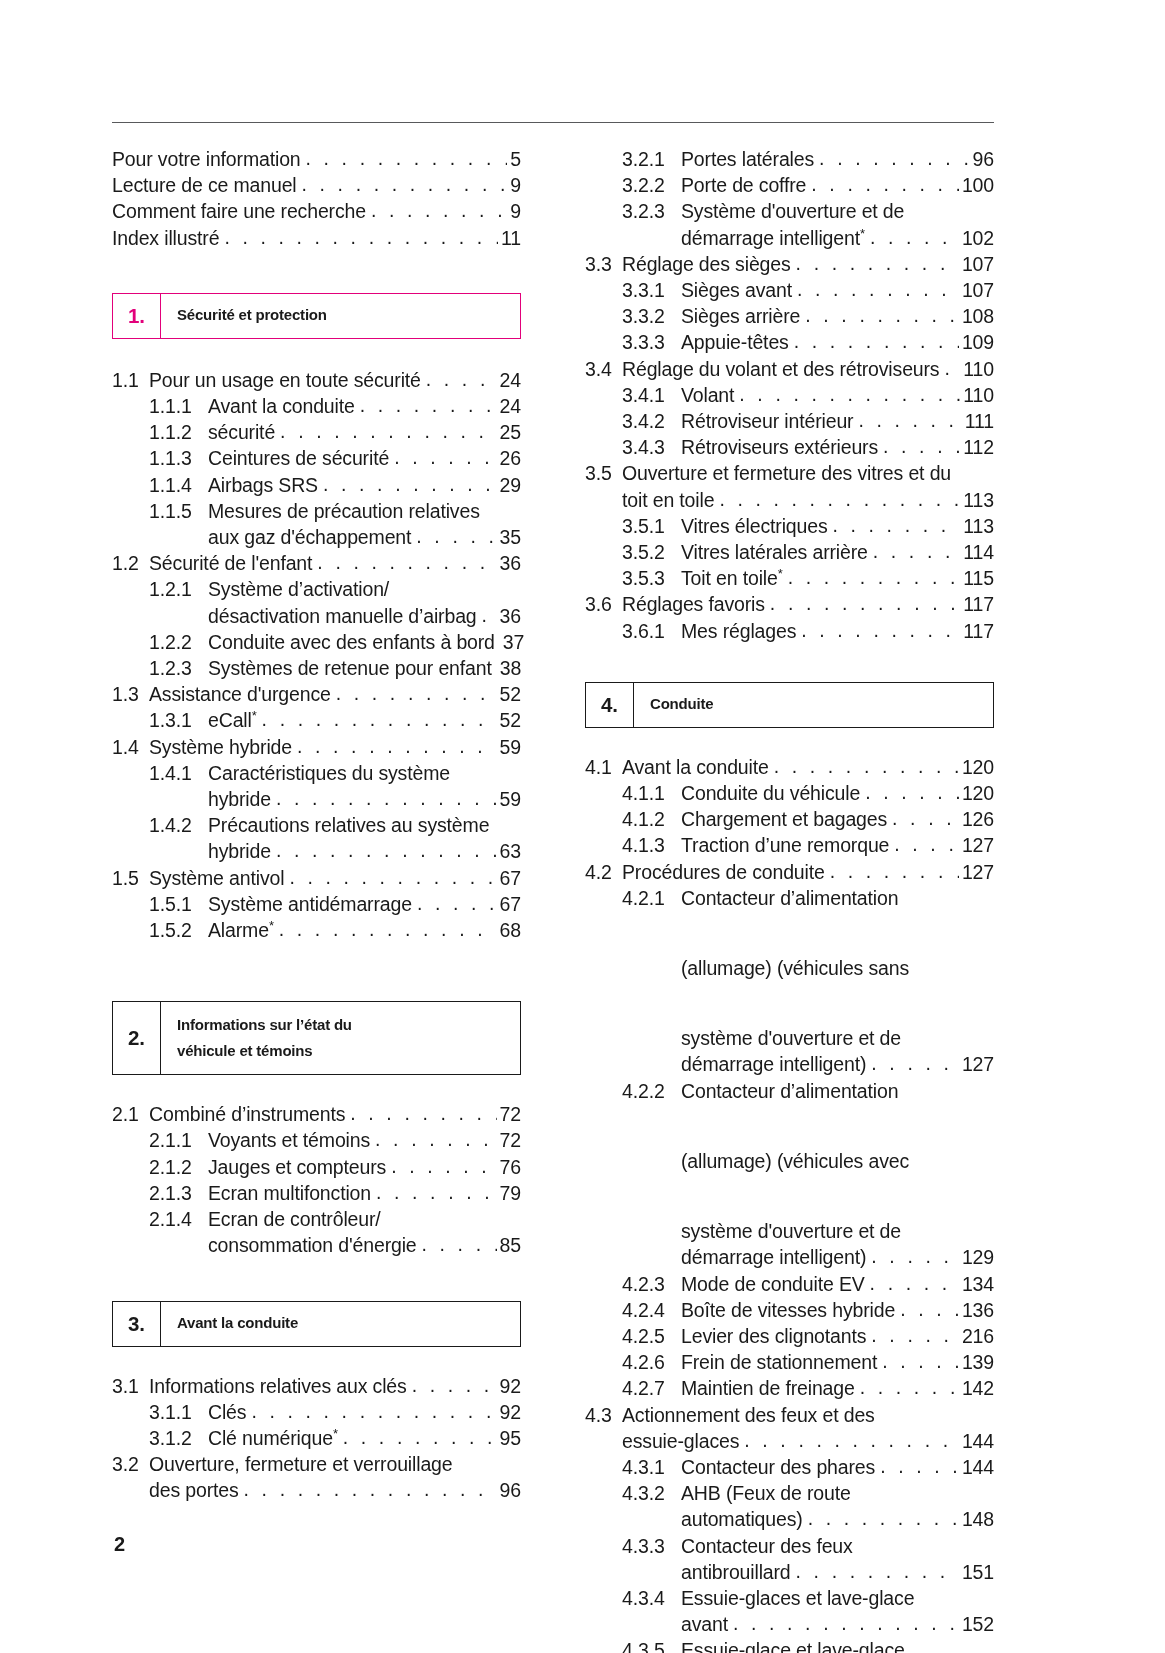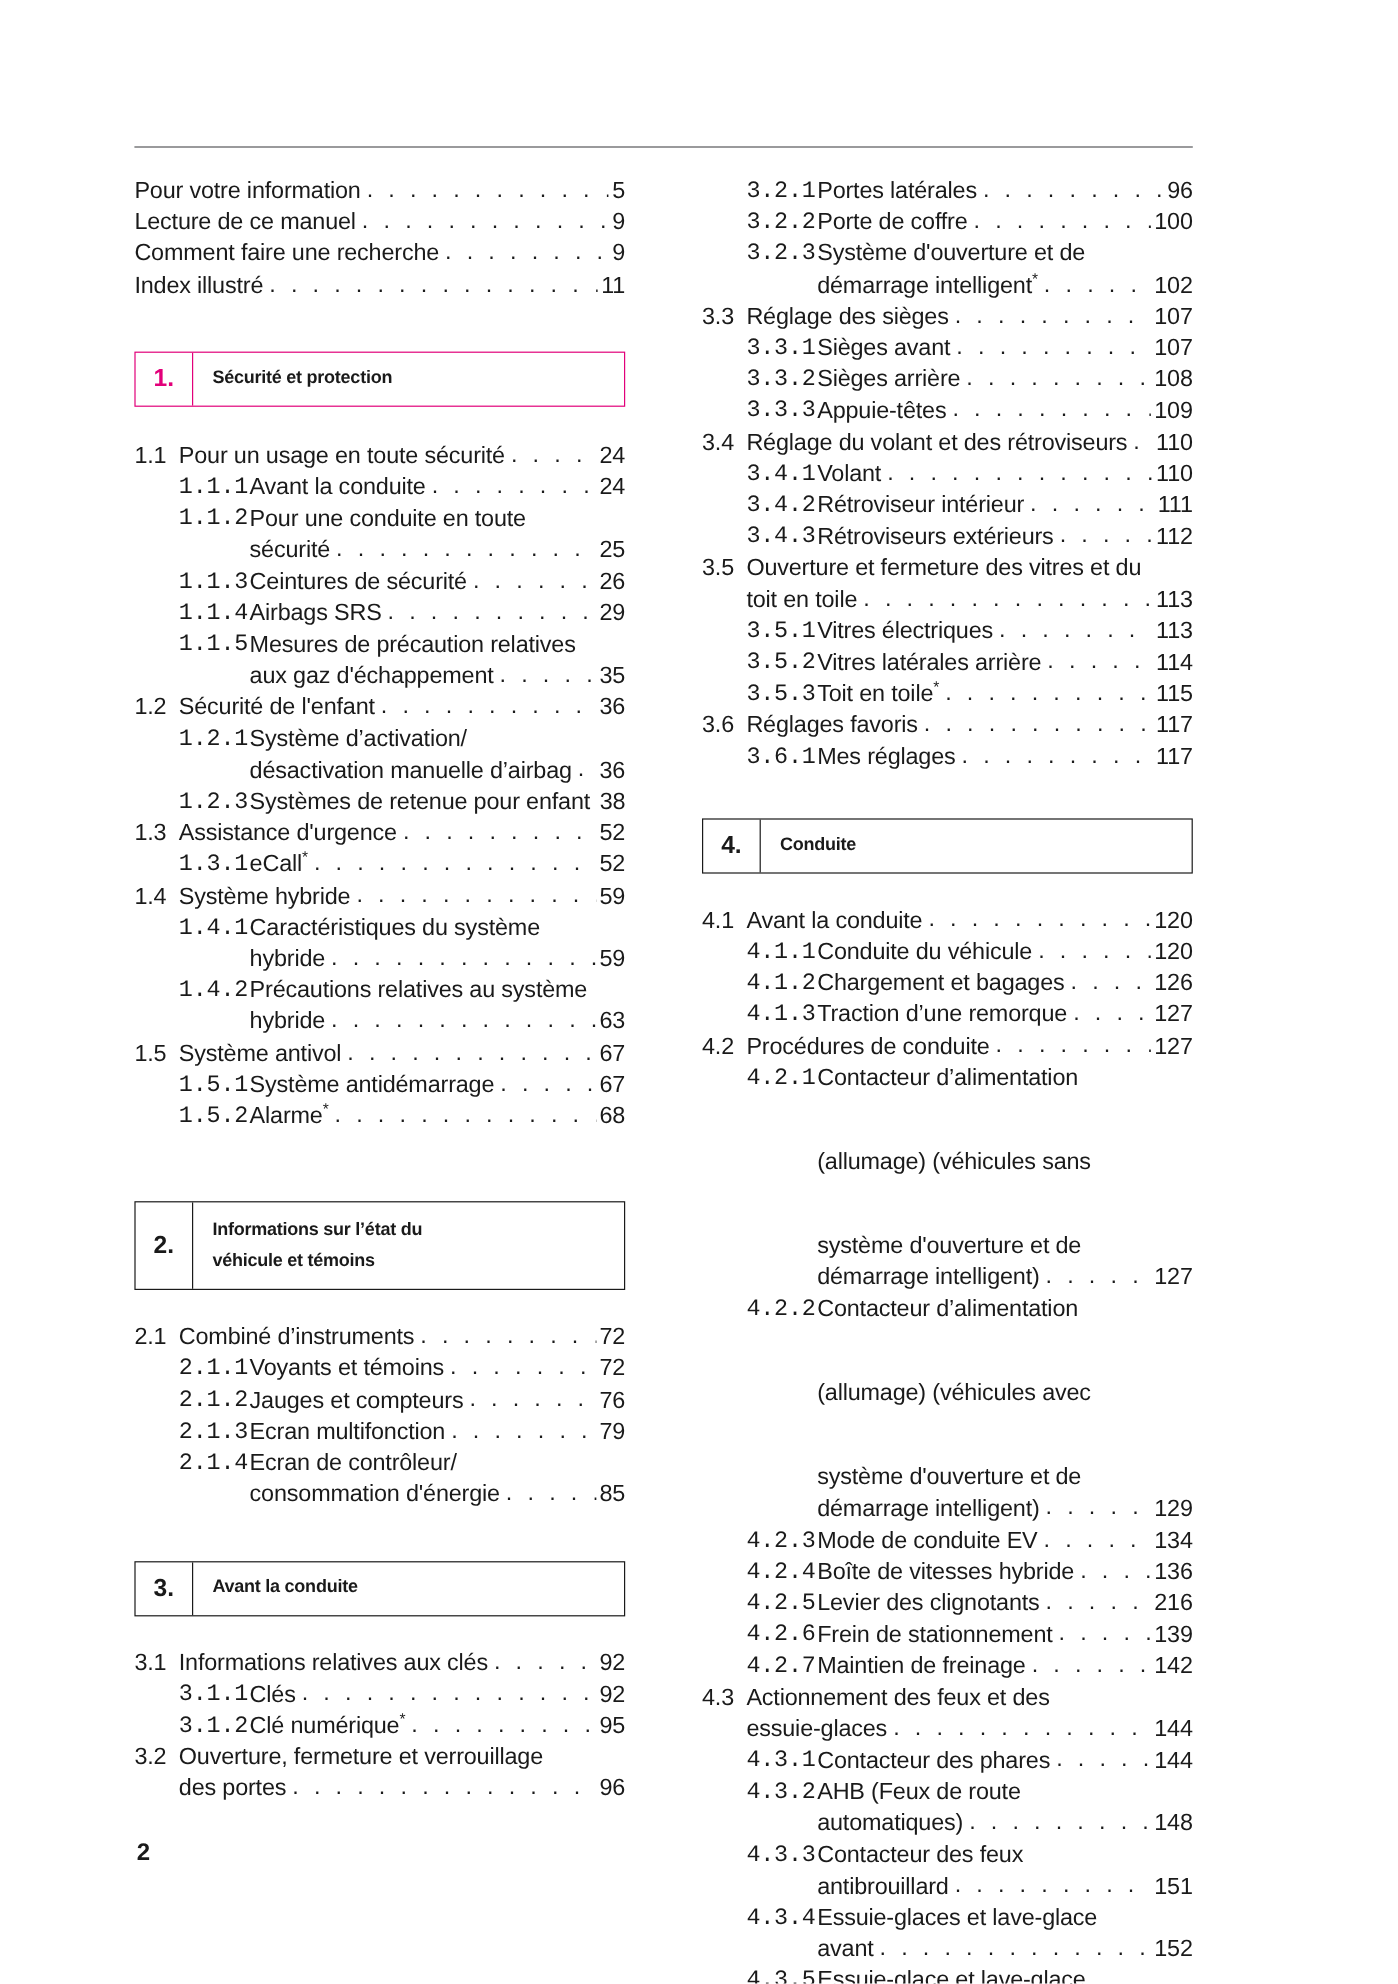--- a/index.html
+++ b/index.html
@@ -48,21 +48,21 @@
     font-size: 19.5px;
     line-height: 26.2px;
     letter-spacing: -0.15px;
   }
   .entry .num {
     flex: 0 0 auto;
     text-align: left;
     white-space: nowrap;
   }
   .entry.lvl1 .num { width: 37px; }
-  .entry.lvl2 .num { width: 59px; margin-left: 37px; font-family: Liberation Mono, monospace; }
+  .entry.lvl2 .num { width: 59px; margin-left: 37px; }
 
   .entry .body {
     flex: 1 1 auto;
     min-width: 0;
   }
   .entry .line {
     display: flex;
     align-items: baseline;
     width: 100%;
   }
@@ -220,23 +220,20 @@
                 <span class="label">Avant la conduite</span>
                 <span class="leader">. . . . . . . . . . . . . . . . . . . . . . . . . . . . . . . . . . . . . . . . . . . . .</span>
                 <span class="pageno">24</span>
               </div>
             </div>
           </div>
           <div class="entry lvl2">
             <span class="num">1.1.2</span>
             <div class="body">
               <div class="line">
-                <span class="label">Pour une conduite en toute</span>
-              </div>
-              <div class="line">
                 <span class="label">sécurité</span>
                 <span class="leader">. . . . . . . . . . . . . . . . . . . . . . . . . . . . . . . . . . . . . . . . . . . . .</span>
                 <span class="pageno">25</span>
               </div>
             </div>
           </div>
           <div class="entry lvl2">
             <span class="num">1.1.3</span>
             <div class="body">
               <div class="line">
@@ -282,20 +279,30 @@
           <div class="entry lvl2">
             <span class="num">1.2.1</span>
             <div class="body">
               <div class="line">
                 <span class="label">Système d’activation/</span>
               </div>
               <div class="line">
                 <span class="label">désactivation manuelle d’airbag</span>
                 <span class="leader">. . . . . . . . . . . . . . . . . . . . . . . . . . . . . . . . . . . . . . . . . . . . .</span>
                 <span class="pageno">36</span>
+              </div>
+            </div>
+          </div>
+          <div class="entry lvl2">
+            <span class="num">1.2.2</span>
+            <div class="body">
+              <div class="line">
+                <span class="label">Conduite avec des enfants à bord</span>
+                <span class="leader">. . . . . . . . . . . . . . . . . . . . . . . . . . . . . . . . . . . . . . . . . . . . .</span>
+                <span class="pageno">37</span>
               </div>
             </div>
           </div>
           <div class="entry lvl2">
             <span class="num">1.2.3</span>
             <div class="body">
               <div class="line">
                 <span class="label">Systèmes de retenue pour enfant</span>
                 <span class="leader">. . . . . . . . . . . . . . . . . . . . . . . . . . . . . . . . . . . . . . . . . . . . .</span>
                 <span class="pageno">38</span>

